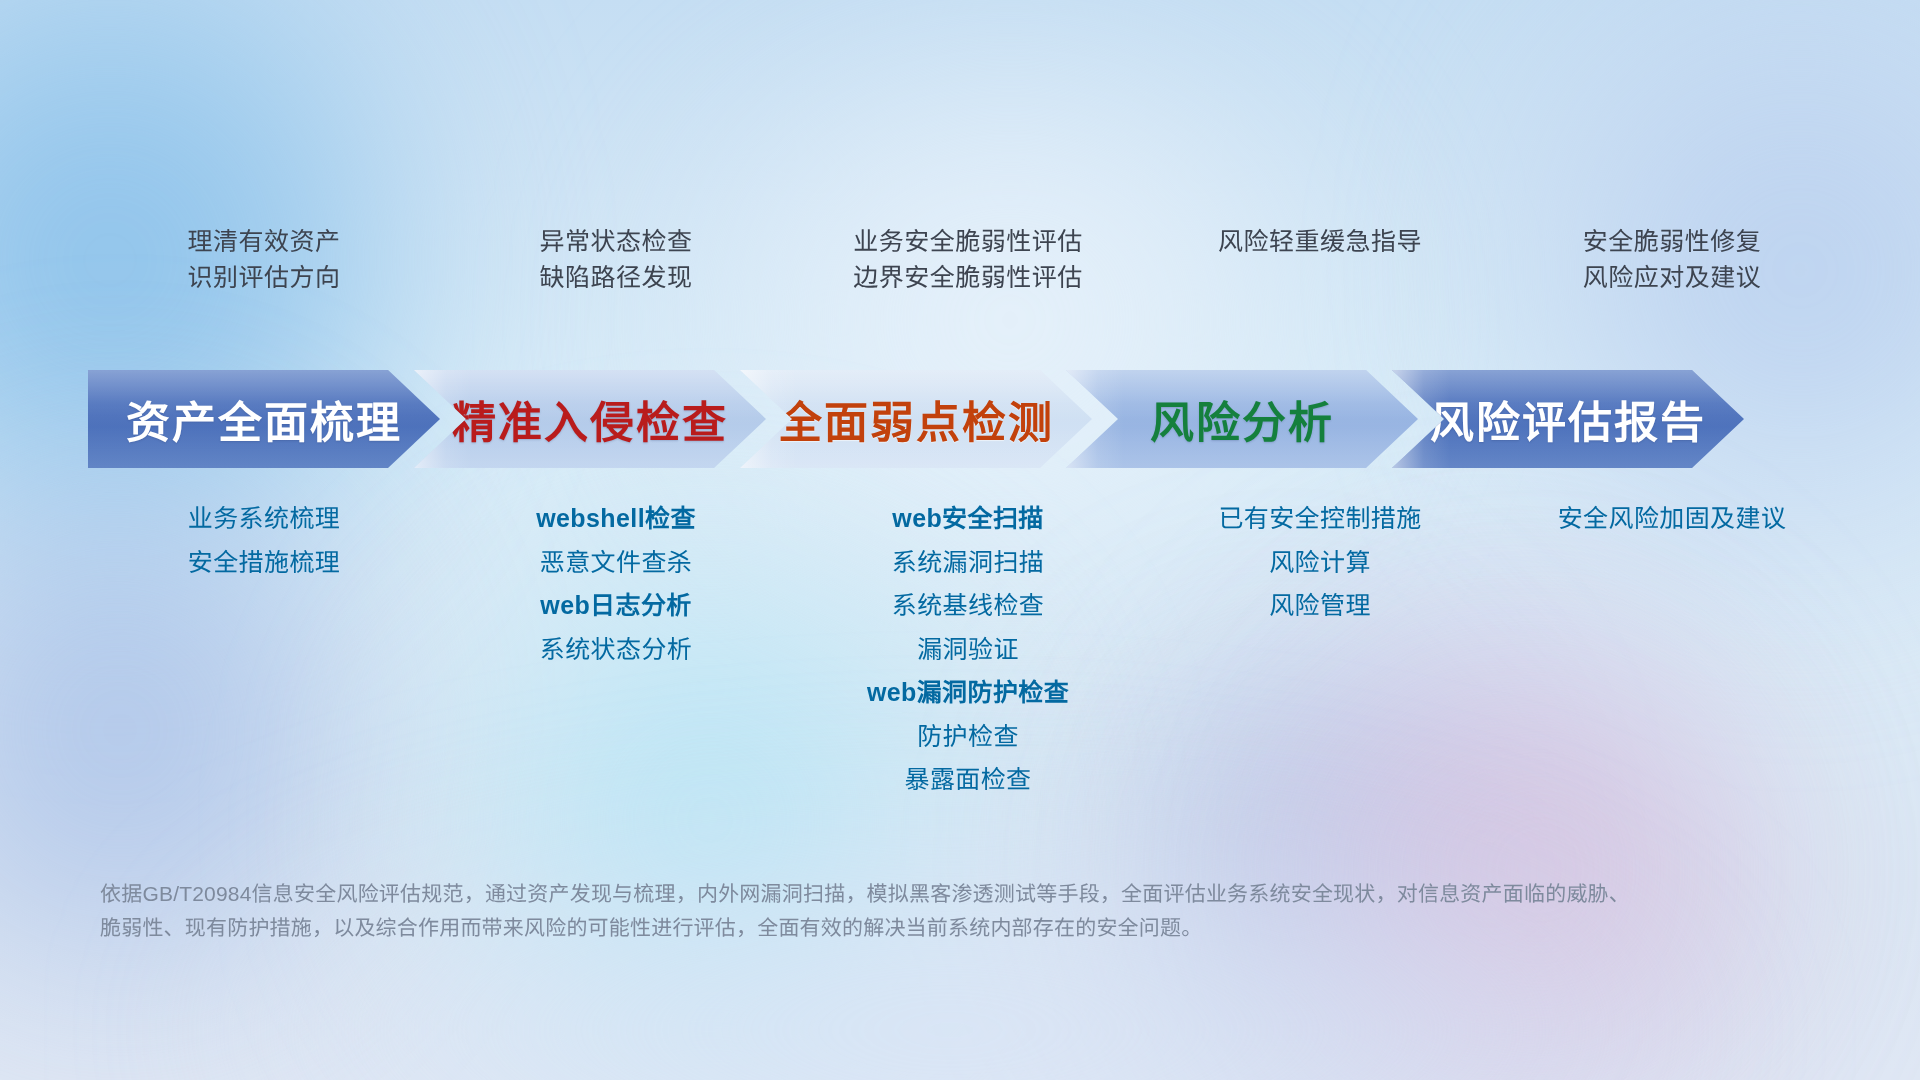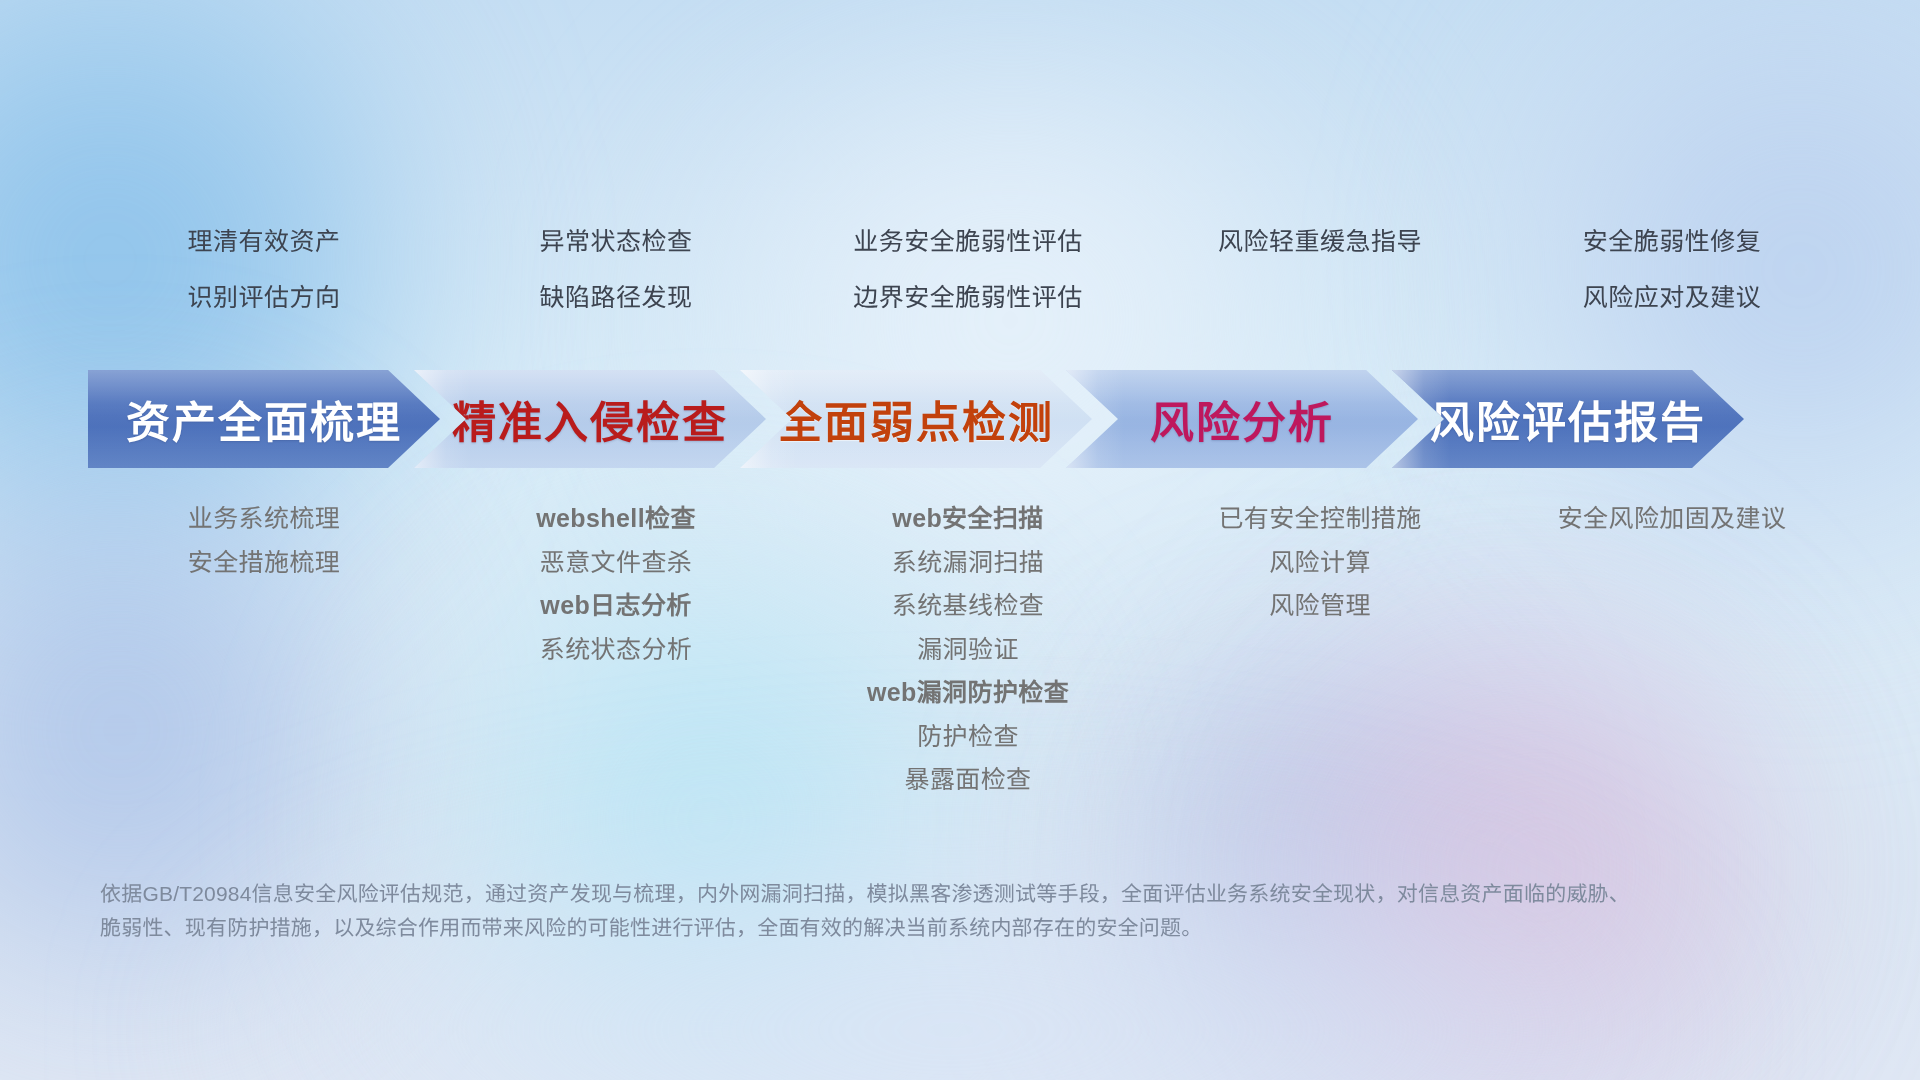--- a/index.html
+++ b/index.html
@@ -95,21 +95,21 @@
     top: 228px;
     width: 1760px;
     height: 120px;
     display: flex;
   }
   .top-col {
     flex: 0 0 352px;
     display: flex;
     flex-direction: column;
     align-items: center;
-    gap: 28px;
+    gap: 8px;
   }
   .top-col .desc-line {
     font-size: 25px;
     line-height: 1.1;
     color: #3d4450;
     letter-spacing: 0.5px;
     white-space: nowrap;
   }
 
   
@@ -155,21 +155,21 @@
     text-shadow: 0 1px 2px rgba(40,60,110,0.22);
   }
   
   .chev.s1 .chev-fill { background: linear-gradient(180deg,#5a7ec4 0%, #4d71bb 48%, #5077bf 100%); }
   .chev.s1 .chev-label { color: #ffffff; }
   .chev.s2 .chev-fill { background: linear-gradient(180deg,#c3d5ef 0%, #b4cbea 50%, #bdd2ee 100%); }
   .chev.s2 .chev-label { color: #b91c1c; }
   .chev.s3 .chev-fill { background: linear-gradient(180deg,#d9e6f5 0%, #cfe0f3 50%, #d6e4f5 100%); }
   .chev.s3 .chev-label { color: #c2410c; text-shadow: 0 1px 1px rgba(255,255,255,0.55); }
   .chev.s4 .chev-fill { background: linear-gradient(180deg,#a8c2e8 0%, #97b4e2 50%, #a2bde6 100%); }
-  .chev.s4 .chev-label { color: #be185d; }
+  .chev.s4 .chev-label { color: #15803d; }
   .chev.s5 .chev-fill { background: linear-gradient(180deg,#5a7ec4 0%, #4e72bc 48%, #5278c0 100%); }
   .chev.s5 .chev-label { color: #ffffff; }
 
   
   .chev::before {
     content: "";
     position: absolute;
     left: 0; top: 0;
     width: 58px; height: 100%;
     background: linear-gradient(90deg, rgba(255,255,255,0.55) 0%, rgba(255,255,255,0.12) 55%, rgba(255,255,255,0) 100%);
@@ -190,21 +190,21 @@
   .bottom-col {
     flex: 0 0 352px;
     display: flex;
     flex-direction: column;
     align-items: center;
     gap: 16px;
   }
   .bottom-col .item {
     font-size: 25px;
     line-height: 1.1;
-    color: #737373;
+    color: #0369a1;
     letter-spacing: 0.4px;
     white-space: nowrap;
   }
   .bottom-col .item.em { font-weight: bold; }
 
   
   .footer {
     position: absolute;
     left: 100px;
     top: 877px;

